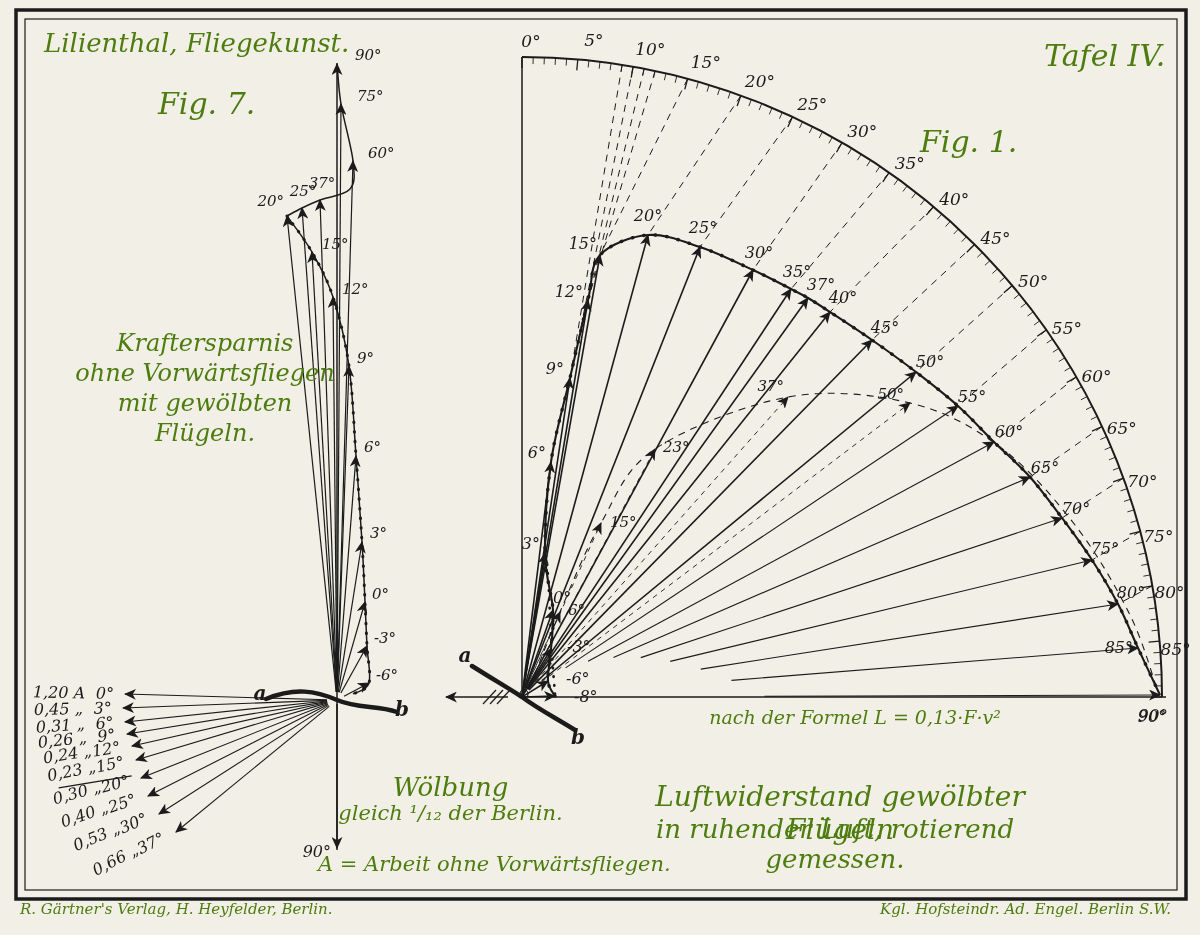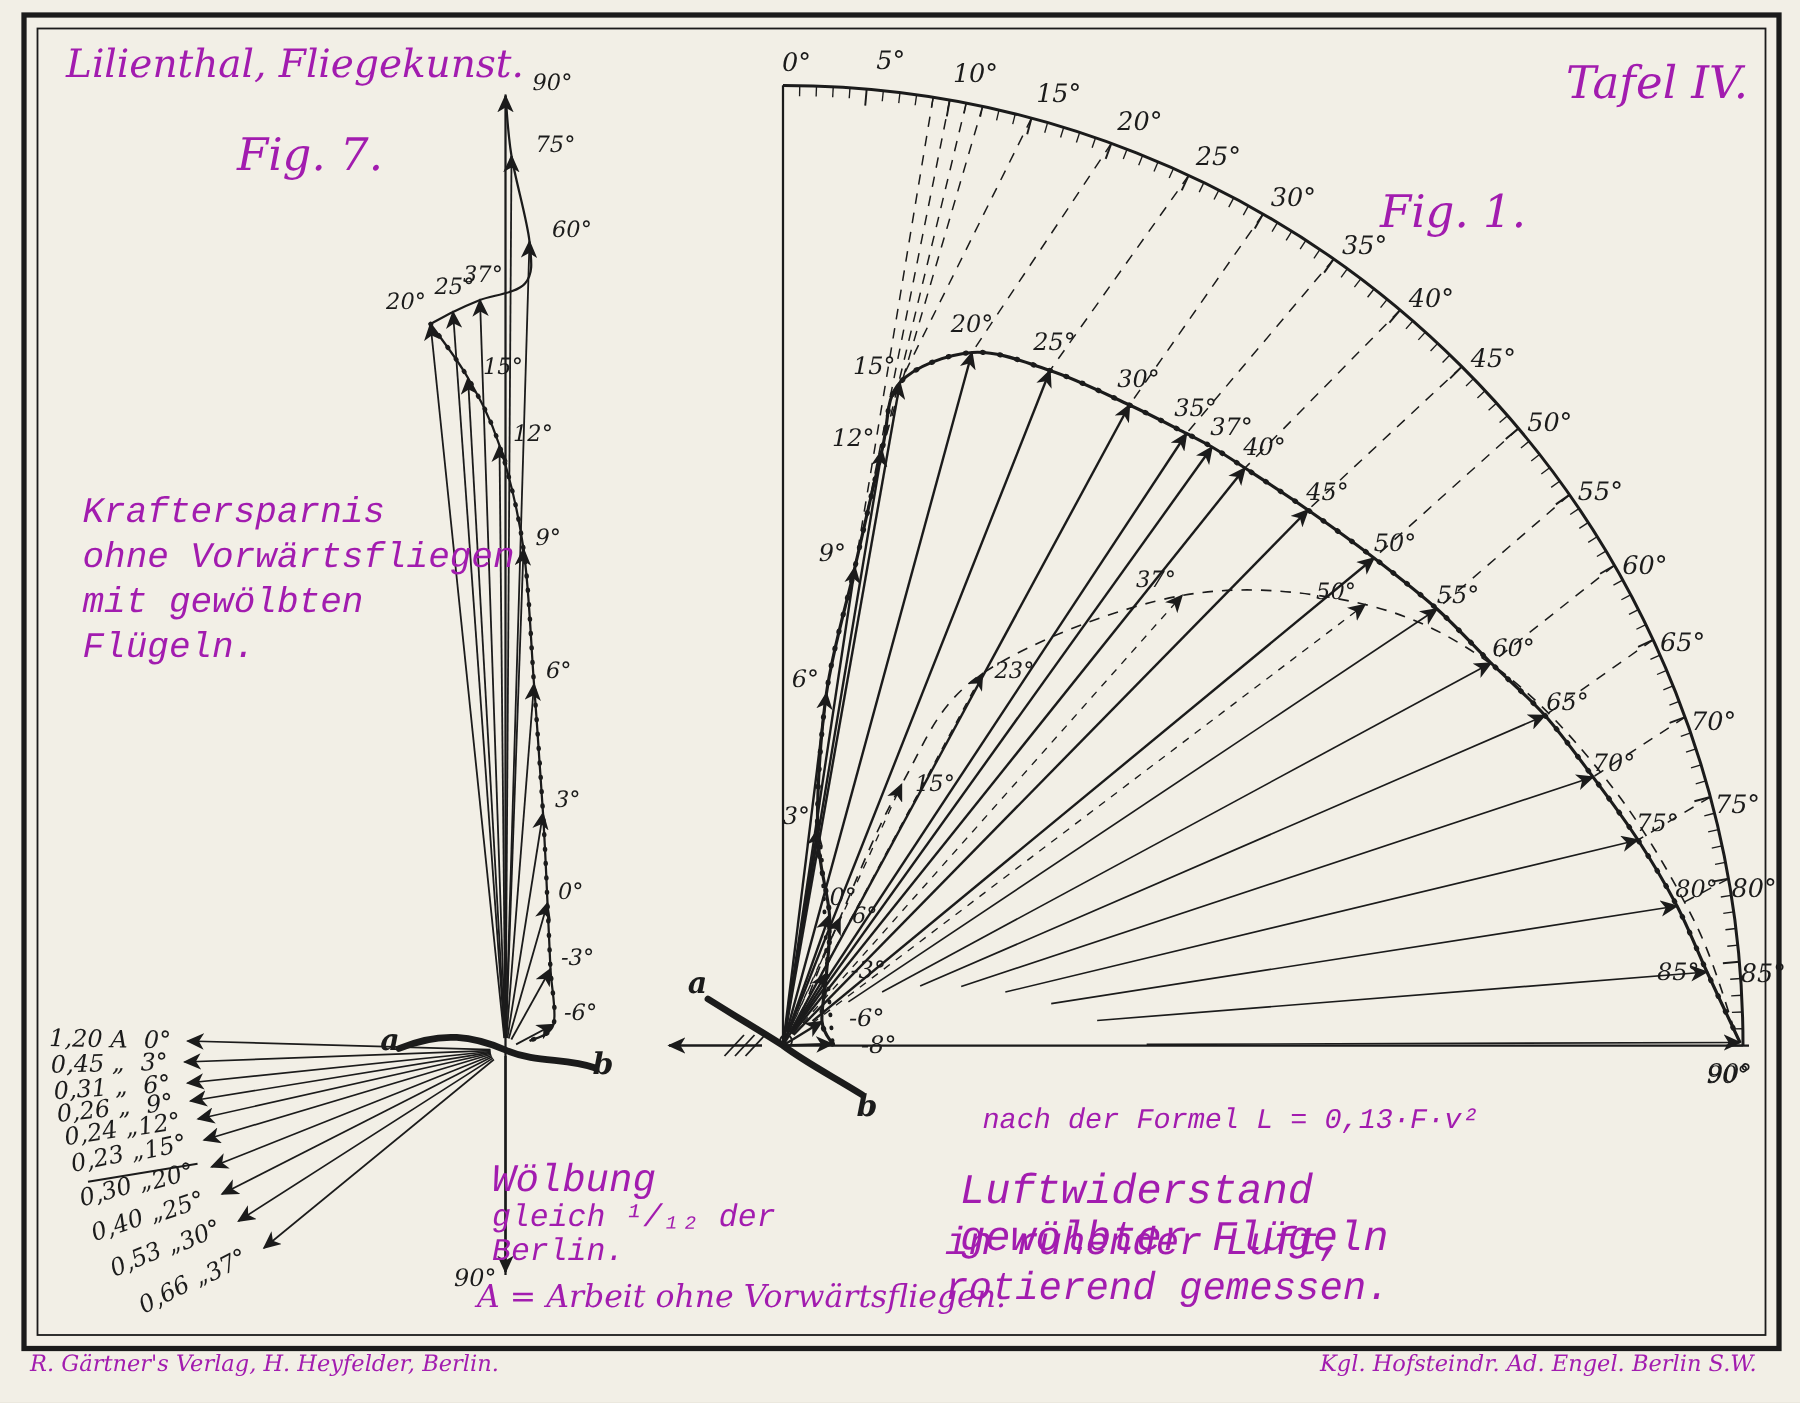--- a/index.html
+++ b/index.html
@@ -1,19 +1,19 @@
 <!DOCTYPE html>
 <html><head>
 <meta charset="utf-8">
 <style>
   html,body{margin:0;padding:0;background:#e6e3d8;}
   #page{position:relative;width:1200px;height:935px;background:#f2efe6;overflow:hidden;}
   svg{position:absolute;left:0;top:0;}
-  .t{position:absolute;font-family:"DejaVu Serif",serif;font-style:italic;color:#a21caf;white-space:nowrap;}
-  .ctr{white-space:normal;font-family:Liberation Mono, monospace;}
+  .t{position:absolute;font-family:"DejaVu Serif",serif;font-style:italic;color:#4d7c0f;white-space:nowrap;}
+  .ctr{text-align:center;white-space:normal;}
   .lbl{font-family:"DejaVu Serif",serif;font-style:italic;fill:#1b1b1b;}
   .f15{font-size:15px}.f16{font-size:16px}.f17{font-size:17px}
   .f20{font-size:20px;font-weight:bold}
 </style>
 </head>
 <body>
 
 <div id="page">
 
   <svg id="plate-svg" width="1200" height="935" viewBox="0 0 1200 935">
@@ -311,21 +311,21 @@
     <div>ohne Vorwärtsfliegen</div>
     <div>mit gewölbten</div>
     <div>Flügeln.</div>
   </div>
 
   <div class="t ctr" style="left:328px;top:772px;width:245px;font-size:26px">Wölbung</div>
   <div class="t ctr" style="left:328px;top:801px;width:245px;font-size:21px">gleich ¹/₁₂ der Berlin.</div>
 
   <div class="t" style="left:318px;top:852px;font-size:21px">A = Arbeit ohne Vorwärtsfliegen.</div>
 
-  <div class="t ctr" style="left:655px;top:736px;width:400px;font-size:19px">nach der Formel L = 0,13·F·v²</div>
+  <div class="t ctr" style="left:655px;top:706px;width:400px;font-size:19px">nach der Formel L = 0,13·F·v²</div>
 
   <div class="t ctr" style="left:640px;top:780px;width:400px;font-size:28px">Luftwiderstand gewölbter Flügeln</div>
   <div class="t ctr" style="left:630px;top:814px;width:410px;font-size:26px">in ruhender Luft, rotierend gemessen.</div>
 
   <div class="t" style="left:20px;top:900px;font-size:15px">R. Gärtner's Verlag, H. Heyfelder, Berlin.</div>
   <div class="t" style="left:880px;top:900px;width:303px;text-align:left;font-size:15px">Kgl. Hofsteindr. Ad. Engel. Berlin S.W.</div>
 
 </div>
 
 </body></html>

